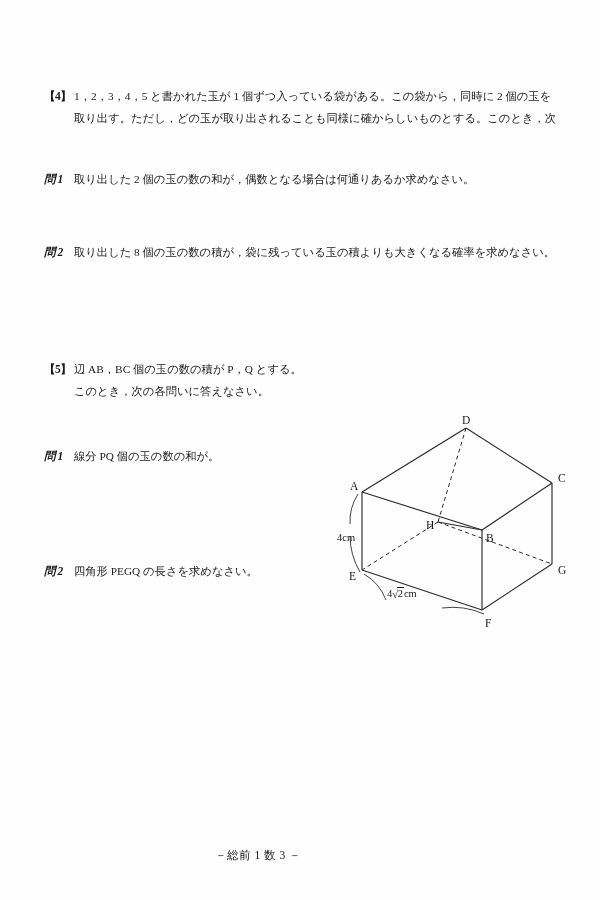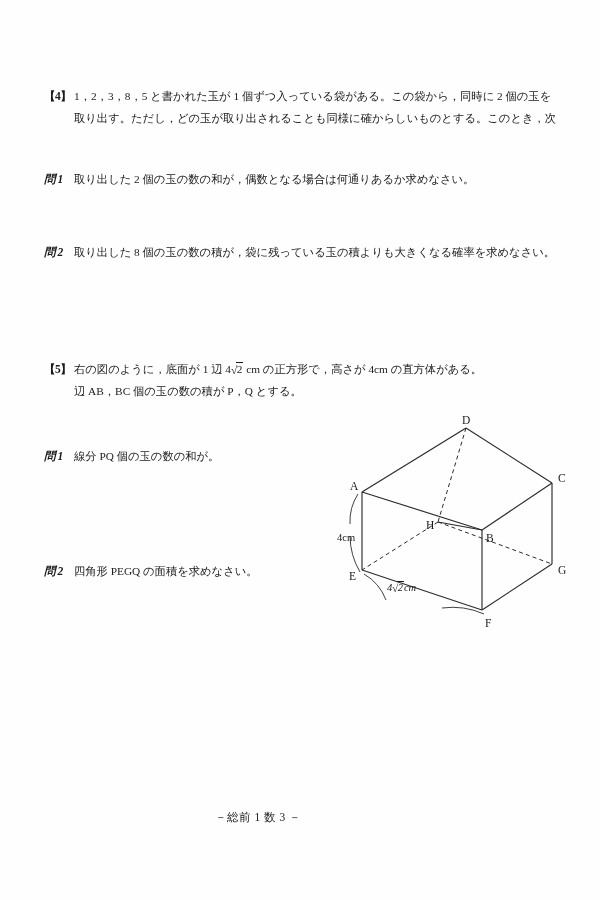--- a/index.html
+++ b/index.html
@@ -115,71 +115,71 @@
     font-size: 10.5px;
     color: #1a1a1a;
     line-height: 1;
     white-space: nowrap;
   }
 
   
   .footer {
     position: absolute;
     left: 0;
-    top: 810px;
+    top: 848px;
     width: 516px;
     text-align: center;
     font-size: 11.5px;
     letter-spacing: 0.5px;
     color: #1a1a1a;
   }
 </style>
 </head>
 <body>
 
 <div class="page">
 
   <div class="problem" style="top:86px;">
     <div class="prob-head">
       <div class="prob-tag">【4】</div>
       <div class="prob-body">
-        <span class="ln">1，2，3，8，5 と書かれた玉が 1 個ずつ入っている袋がある。この袋から，同時に 2 個の玉を</span>
+        <span class="ln">1，2，3，4，5 と書かれた玉が 1 個ずつ入っている袋がある。この袋から，同時に 2 個の玉を</span>
         <span class="ln">取り出す。ただし，どの玉が取り出されることも同様に確からしいものとする。このとき，次</span>
       </div>
     </div>
   </div>
 
   <div class="subq" style="top:169px;">
     <span class="subq-tag">問 1</span>
     <span class="subq-text">取り出した 2 個の玉の数の和が，偶数となる場合は何通りあるか求めなさい。</span>
   </div>
 
   <div class="subq" style="top:242px;">
     <span class="subq-tag">問 2</span>
     <span class="subq-text">取り出した 8 個の玉の数の積が，袋に残っている玉の積よりも大きくなる確率を求めなさい。</span>
   </div>
 
   <div class="problem" style="top:359px;">
     <div class="prob-head">
       <div class="prob-tag">【5】</div>
       <div class="prob-body">
-        <span class="ln"><span>右の図のように，底面が 1 辺 4</span><span class="rad"><span class="sq">√</span><span class="radicand">2</span></span><span> cm の正方形で，高さが 4cm の直方体がある。</span></span>
         <span class="ln">辺 AB，BC 個の玉の数の積が P，Q とする。</span>
+        <span class="ln">このとき，次の各問いに答えなさい。</span>
       </div>
     </div>
   </div>
 
   <div class="subq" style="top:446px;">
     <span class="subq-tag">問 1</span>
     <span class="subq-text">線分 PQ 個の玉の数の和が。</span>
   </div>
 
   <div class="subq" style="top:561px;">
     <span class="subq-tag">問 2</span>
-    <span class="subq-text">四角形 PEGQ の面積を求めなさい。</span>
+    <span class="subq-text">四角形 PEGQ の長さを求めなさい。</span>
   </div>
 
   <div class="figure">
     <svg id="fig-svg" width="250" height="235" viewBox="0 0 250 235">
         <line x1="136" y1="16" x2="108" y2="110" stroke="#2b2b2b" stroke-width="1" stroke-dasharray="4,3.2"></line>
         <line x1="108" y1="110" x2="32" y2="158" stroke="#2b2b2b" stroke-width="1" stroke-dasharray="4,3.2"></line>
         <line x1="108" y1="110" x2="222" y2="152" stroke="#2b2b2b" stroke-width="1" stroke-dasharray="4,3.2"></line>
         <line x1="32" y1="80" x2="136" y2="16" stroke="#2b2b2b" stroke-width="1.15"></line>
         <line x1="136" y1="16" x2="222" y2="71" stroke="#2b2b2b" stroke-width="1.15"></line>
         <line x1="32" y1="80" x2="152" y2="118" stroke="#2b2b2b" stroke-width="1.15"></line>
@@ -202,18 +202,18 @@
         <div class="fig-label" style="left: 228px; top: 61px;">C</div>
         <div class="fig-label" style="left: 132px; top: 3px;">D</div>
         <div class="fig-label" style="left: 19px; top: 159px;">E</div>
         <div class="fig-label" style="left: 155px; top: 206px;">F</div>
         <div class="fig-label" style="left: 228px; top: 153px;">G</div>
         <div class="fig-label" style="left: 96px; top: 108px;">H</div>
       </div>
 
     <div class="dim-label" style="left:7px; top:121px;">4cm</div>
 
-    <div class="dim-label" style="left:57px; top:169px;font-style:italic;"><span>4</span><span class="rad"><span class="sq">√</span><span class="radicand">2</span></span><span>cm</span></div>
+    <div class="dim-label" style="left:57px; top:175px;"><span>4</span><span class="rad"><span class="sq">√</span><span class="radicand">2</span></span><span>cm</span></div>
   </div>
 
   <div class="footer">－総前 1 数 3 －</div>
 
 </div>
 
 </body></html>

